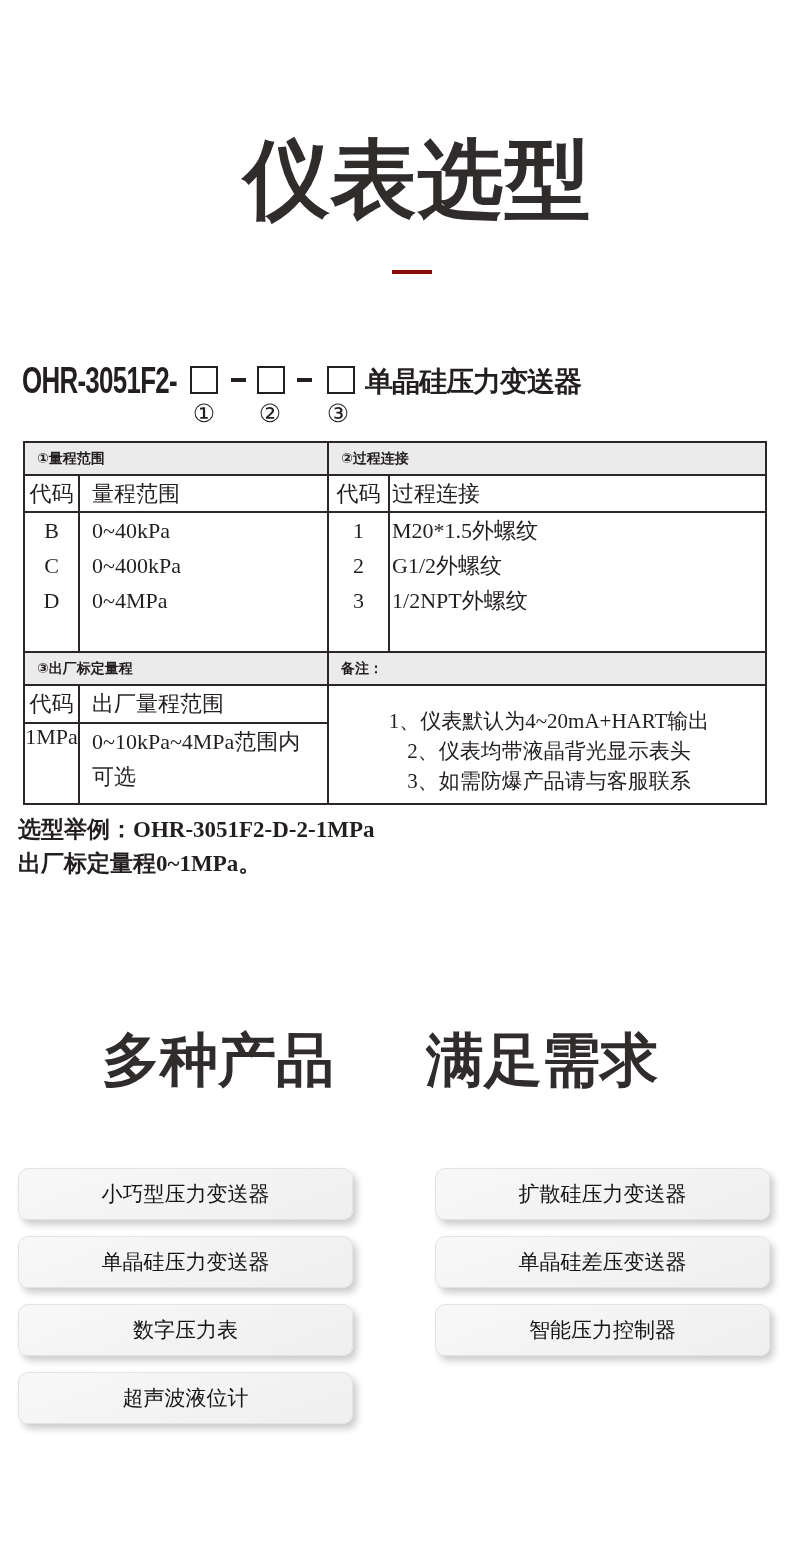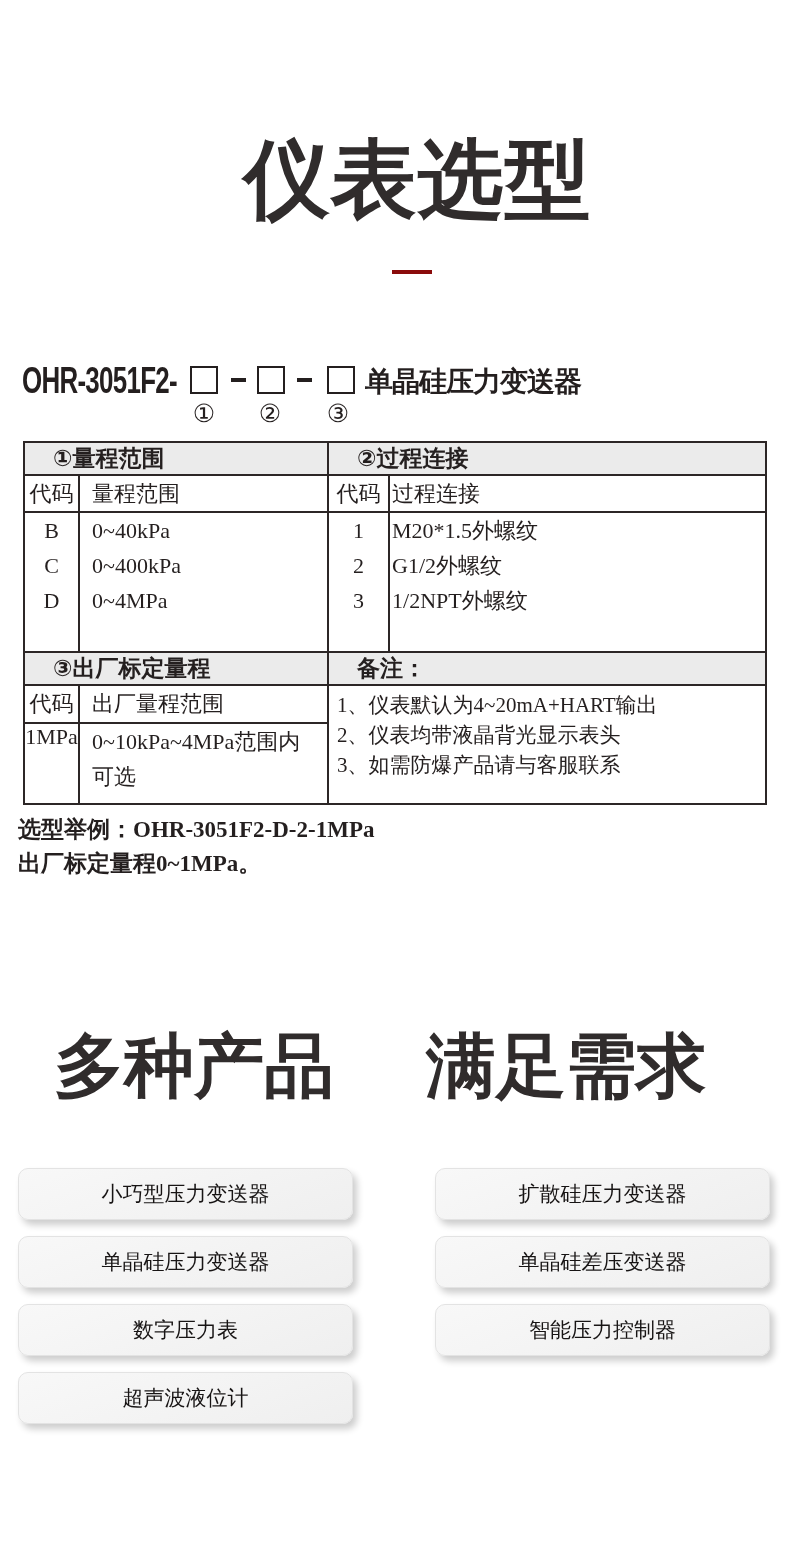--- a/index.html
+++ b/index.html
@@ -57,48 +57,48 @@
     color:#241f1f;
   }
   table.sel-table td {
     border:2px solid #2c2626;
     font-family:"Liberation Serif","DejaVu Serif",serif;
     font-size:22px;
   }
   tr.hdr td {
     background:#ebebeb; height:33px;
     font-family:"Liberation Sans","DejaVu Sans",sans-serif;
-    font-weight:700; font-size:23px; padding-left:28px;
+    font-weight:700; font-size:14px; padding-left:12px;
   }
   tr.sub td, tr.sub2 td { height:37px; }
   td.c { text-align:center; }
   td.l { padding-left:12px; }
   td.l2 { padding-left:2px; }
   tr.data td { height:140px; vertical-align:top; }
   tr.data td div { line-height:35px; height:35px; }
   tr.sub2 td { height:38px; }
   tr.data2 td { height:81px; vertical-align:top; }
   tr.data2 td div { line-height:35px; }
   td.notes {
-    vertical-align:top; padding:4px 4px 0 8px;
+    vertical-align:top; padding:20px 4px 0 8px;text-align:center;
   }
   td.notes div { line-height:30px; font-size:21px; white-space:nowrap; }
 
   
   .example {
     position:absolute; left:18px; top:797px; width:760px;
     font-family:"Liberation Serif","DejaVu Serif",serif;
     font-size:23px; font-weight:600; color:#241f1f; line-height:34px;
   }
   .example .ln { white-space:nowrap; }
 
   
   .products-title {
     position:absolute; left:0; right:30px; top:1012px;
-    text-align:center; font-size:70px; font-weight:900; color:#302c2c;
+    text-align:center; font-size:58px; font-weight:900; color:#302c2c;
     font-family:"Liberation Sans","DejaVu Sans",sans-serif;
     line-height:1.1; white-space:nowrap;
   }
   .products-title .part2 { margin-left:92px; }
 
   .product-grid {
     position:absolute; left:18px; top:1152px;
     display:grid; grid-template-columns:335px 335px;
     column-gap:82px; row-gap:16px;
   }

